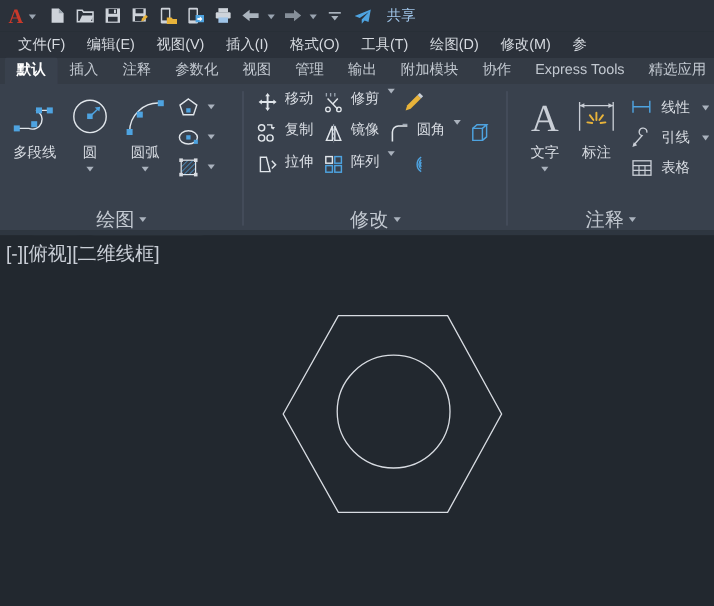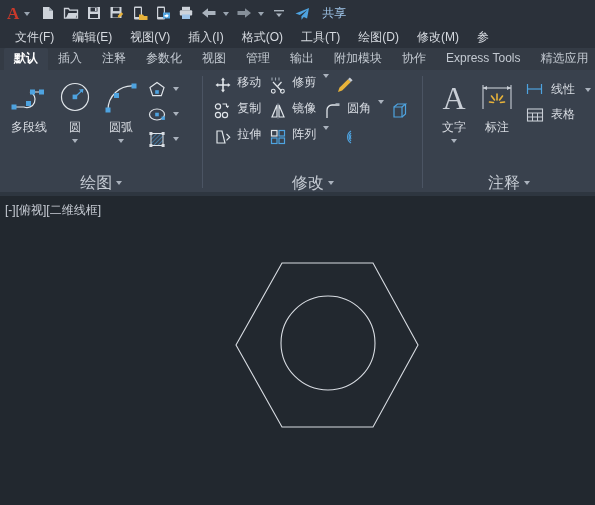--- a/index.html
+++ b/index.html
@@ -105,21 +105,21 @@
   .plustab{
     height:20px;width:24px;display:flex;align-items:center;justify-content:center;
     background:#39414d;border-radius:5px 5px 0 0;color:#c3c9d1;font-size:14px;
   }
 
   
   .canvas{
     position:absolute;left:0;right:0;top:196px;bottom:0;background:#22282f;overflow:hidden;
   }
   .vplabel{
-    position:absolute;left:5px;top:6px;color:#c9ced6;font-size:12px;white-space:nowrap;
+    position:absolute;left:5px;top:6px;color:#c9ced6;font-size:16px;white-space:nowrap;
   }
   .draw{position:absolute;left:0;top:0;width:595px;height:309px;}
 </style>
 </head>
 <body>
 
 <div class="app">
 
   <div class="titlebar">
 
@@ -501,20 +501,30 @@
                 <line x1="16.5" y1="3" x2="16.5" y2="13" stroke="#4ea3e0" stroke-width="1.2"></line>
                 <line x1="2.5" y1="8" x2="16.5" y2="8" stroke="#4ea3e0" stroke-width="1.2"></line>
               </svg>
             </span>
             <span class="lb">线性</span>
             <span class="dd"></span>
           </div>
           <div class="arow">
             <span class="ic">
               <svg width="20" height="18" viewBox="0 0 20 18">
+                <path d="M3 15 L10 7 A3.2 3.2 0 1 1 14 4.5" fill="none" stroke="#c9ced6" stroke-width="1.2"></path>
+                <path d="M2 16.5 l1.2-4 2.8 2.6z" fill="#c9ced6"></path>
+              </svg>
+            </span>
+            <span class="lb">引线</span>
+            <span class="dd"></span>
+          </div>
+          <div class="arow">
+            <span class="ic">
+              <svg width="20" height="18" viewBox="0 0 20 18">
                 <rect x="2.5" y="3" width="15" height="12" fill="none" stroke="#c9ced6" stroke-width="1.1"></rect>
                 <line x1="2.5" y1="7" x2="17.5" y2="7" stroke="#c9ced6" stroke-width="1"></line>
                 <line x1="2.5" y1="11" x2="17.5" y2="11" stroke="#c9ced6" stroke-width="1"></line>
                 <line x1="7.5" y1="7" x2="7.5" y2="15" stroke="#c9ced6" stroke-width="1"></line>
                 <line x1="12.5" y1="7" x2="12.5" y2="15" stroke="#c9ced6" stroke-width="1"></line>
               </svg>
             </span>
             <span class="lb">表格</span>
           </div>
         </div>

